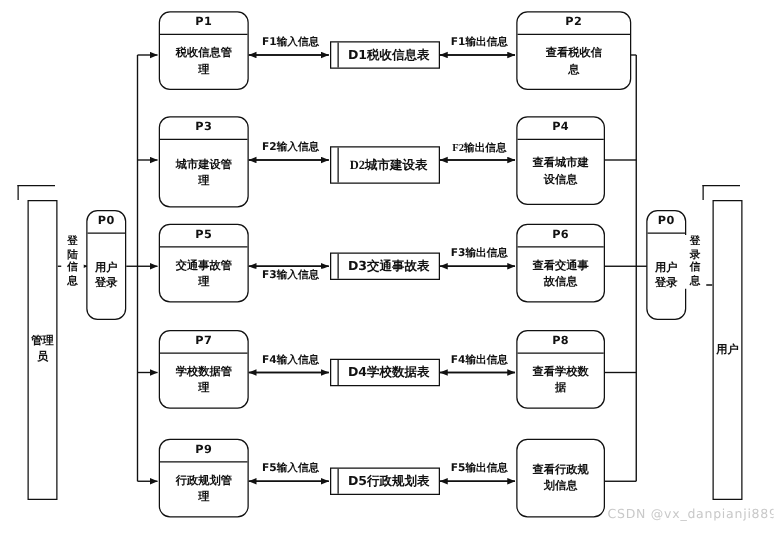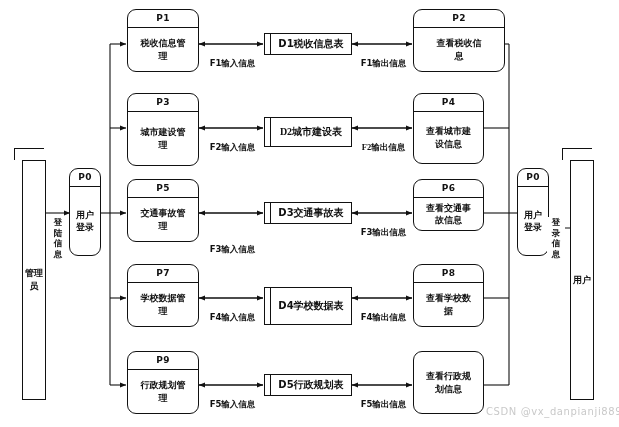--- a/index.html
+++ b/index.html
@@ -24,21 +24,21 @@
 
   
   .ext{position:absolute;border:1.1px solid #111;background:#fff;box-sizing:border-box;
        display:flex;align-items:center;justify-content:center;text-align:center;
        font-size:9px;font-weight:bold;color:#111;line-height:1.4;z-index:2;}
   .extshadow{position:absolute;border-top:1.1px solid #111;border-left:1.1px solid #111;
              box-sizing:border-box;z-index:1;}
 
   
   .flab{position:absolute;font-size:8.5px;font-weight:bold;color:#111;white-space:nowrap;
-        background:#fff;padding:0 1px;line-height:1.25;text-align:center;margin-top:29px;}
+        background:#fff;padding:0 1px;line-height:1.25;text-align:center;}
   .flab.vert{white-space:normal;width:16px;}
 
   .wm{position:absolute;font-size:10px;color:#c9c9c9;letter-spacing:.6px;white-space:nowrap;}
 </style>
 </head>
 <body>
 
 <div id="canvas">
 
   <svg class="layer">
@@ -152,31 +152,31 @@
   <div class="proc" style="left:127px;top:179px;width:72px;height:63px;">
     <div class="pid">P5</div>
     <div class="pbody">交通事故管<br>理</div>
   </div>
   <div class="flab" style="left:201px;top:215px;width:61px;">F3输入信息</div>
   <div class="store" style="left:264px;top:202px;width:88px;height:22px;">
     <div class="bar"></div>
     <div class="slab">D3交通事故表</div>
   </div>
   <div class="flab" style="left:353px;top:198px;width:59px;">F3输出信息</div>
-  <div class="proc" style="left:413px;top:179px;width:71px;height:52px;">
+  <div class="proc" style="left:413px;top:179px;width:71px;height:63px;">
     <div class="pid">P6</div>
     <div class="pbody">查看交通事<br>故信息</div>
   </div>
 
   <div class="proc" style="left:127px;top:264px;width:72px;height:63px;">
     <div class="pid">P7</div>
     <div class="pbody">学校数据管<br>理</div>
   </div>
   <div class="flab" style="left:201px;top:283px;width:61px;">F4输入信息</div>
-  <div class="store" style="left:264px;top:287px;width:88px;height:38px;">
+  <div class="store" style="left:264px;top:287px;width:88px;height:22px;">
     <div class="bar"></div>
     <div class="slab">D4学校数据表</div>
   </div>
   <div class="flab" style="left:353px;top:283px;width:59px;">F4输出信息</div>
   <div class="proc" style="left:413px;top:264px;width:71px;height:63px;">
     <div class="pid">P8</div>
     <div class="pbody">查看学校数<br>据</div>
   </div>
 
   <div class="proc" style="left:127px;top:351px;width:72px;height:63px;">

